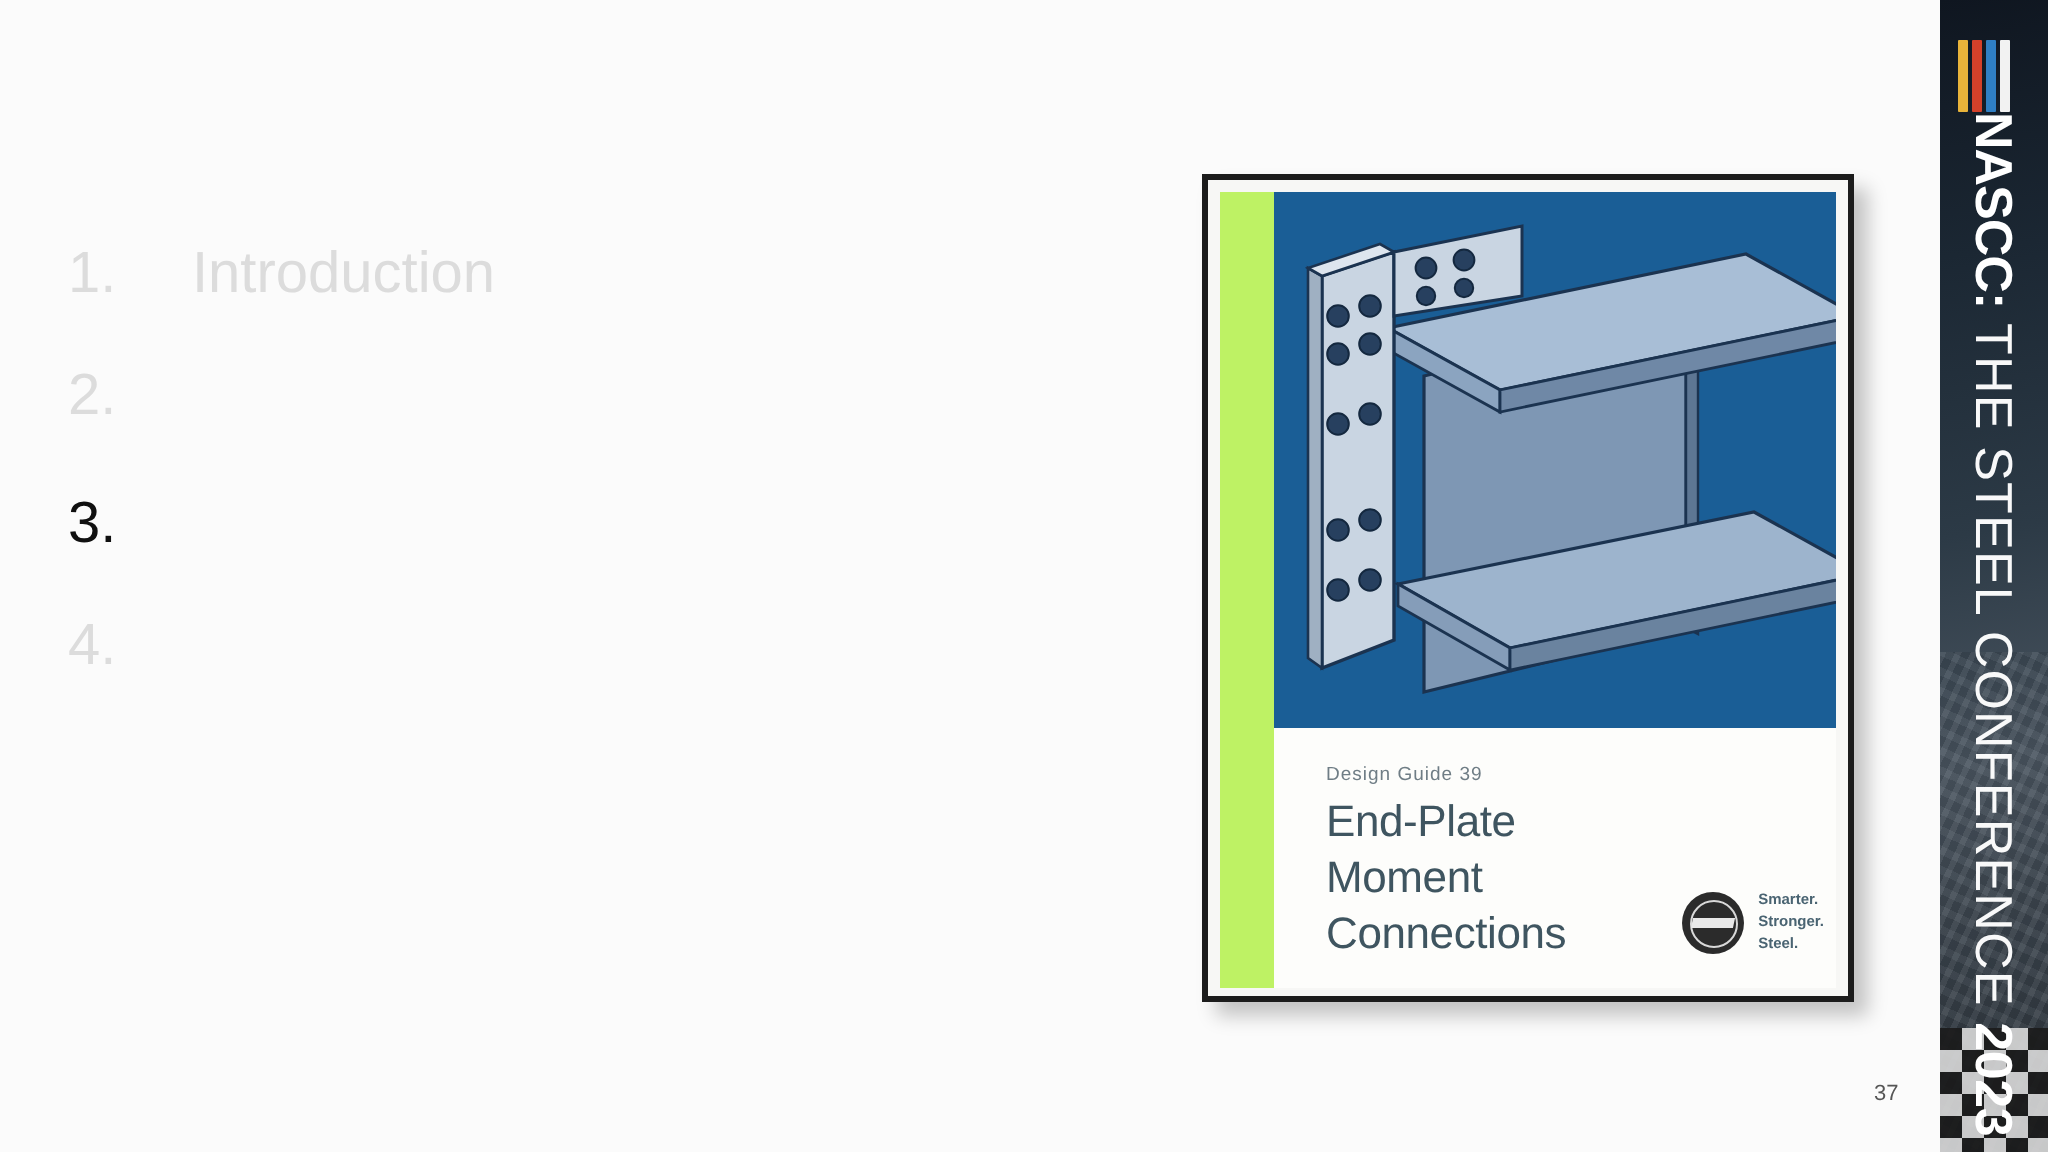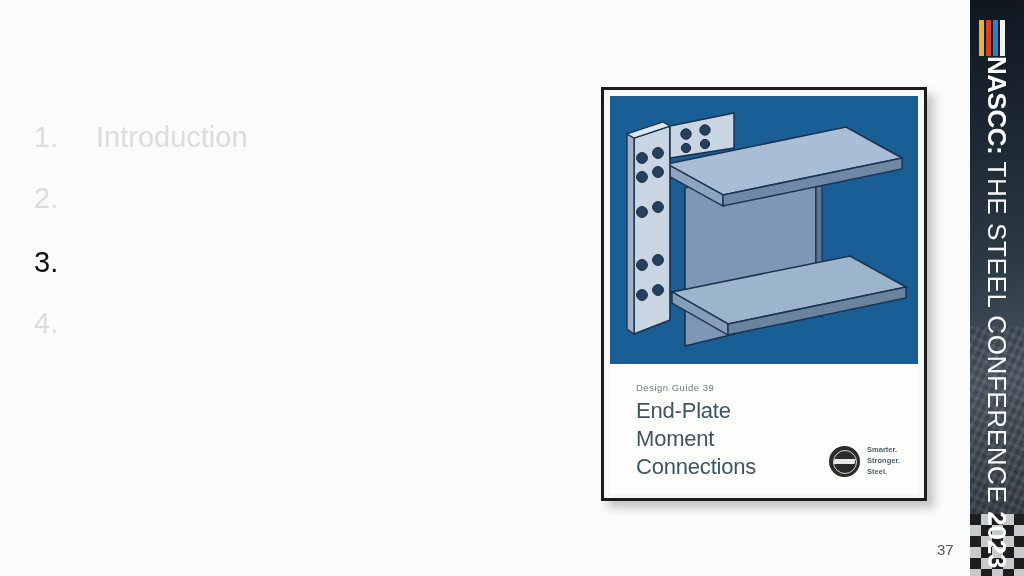--- a/index.html
+++ b/index.html
@@ -65,21 +65,22 @@
     position: absolute; inset: 0;
     background: #f7f7f5;
     border: 3px solid #1c1c1c;
     overflow: hidden;
   }
   .book-inner {
     position: absolute;
     inset: 6px 6px 4px 6px;
     display: flex;
     flex-direction: column;
-    background: #fca5a5;
+    background: #bef264;
+    padding-left: 27px;
   }
   .book-top {
     position: relative;
     height: 268px;
     background: #1a5e96;
     overflow: hidden;
   }
   .book-bottom {
     position: relative;
     flex: 1;
@@ -97,21 +98,21 @@
     line-height: 1.27;
     color: #3f5560;
     font-weight: 400;
     letter-spacing: -0.2px;
     white-space: pre-line;
   }
 
   
   .aisc {
     position: absolute;
-    right: 18px; bottom: 16px;
+    right: 6px; bottom: 16px;
     display: flex;
     align-items: center;
     gap: 7px;
     justify-content: space-between;
   }
   .aisc-mark {
     width: 31px; height: 31px;
     border-radius: 50%;
     background: #2b2b2b;
     position: relative;
@@ -190,21 +191,21 @@
     letter-spacing: 0.2px;
   }
   .rail-brand { font-weight: 700; letter-spacing: -0.5px; }
   .rail-sub { font-weight: 400; letter-spacing: 0.6px; opacity: 0.97; }
   .rail-year { font-weight: 700; letter-spacing: -0.2px; }
 
   
   .page-number {
     position: absolute;
     left: 937px; top: 541px;
-    font-size: 15px;
+    font-size: 11px;
     color: #555555;
   }
 </style>
 </head>
 <body>
 
 <div class="slide">
 
 
   <div class="outline">

